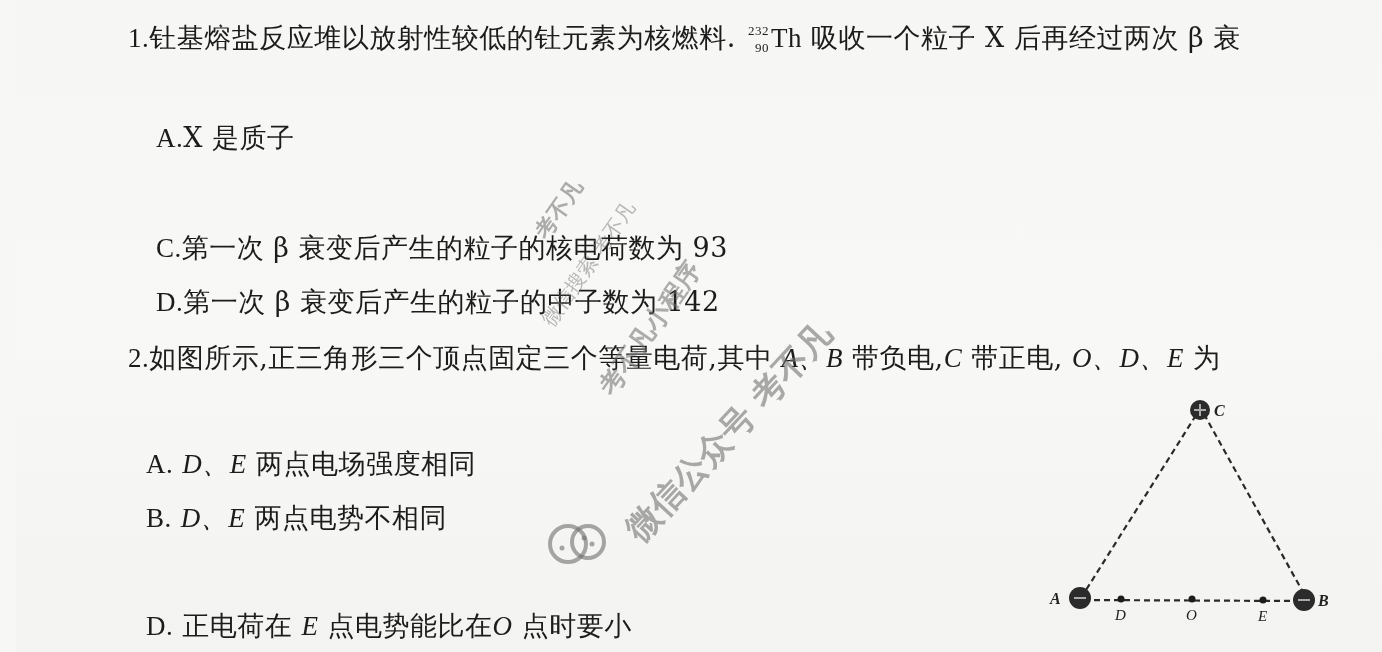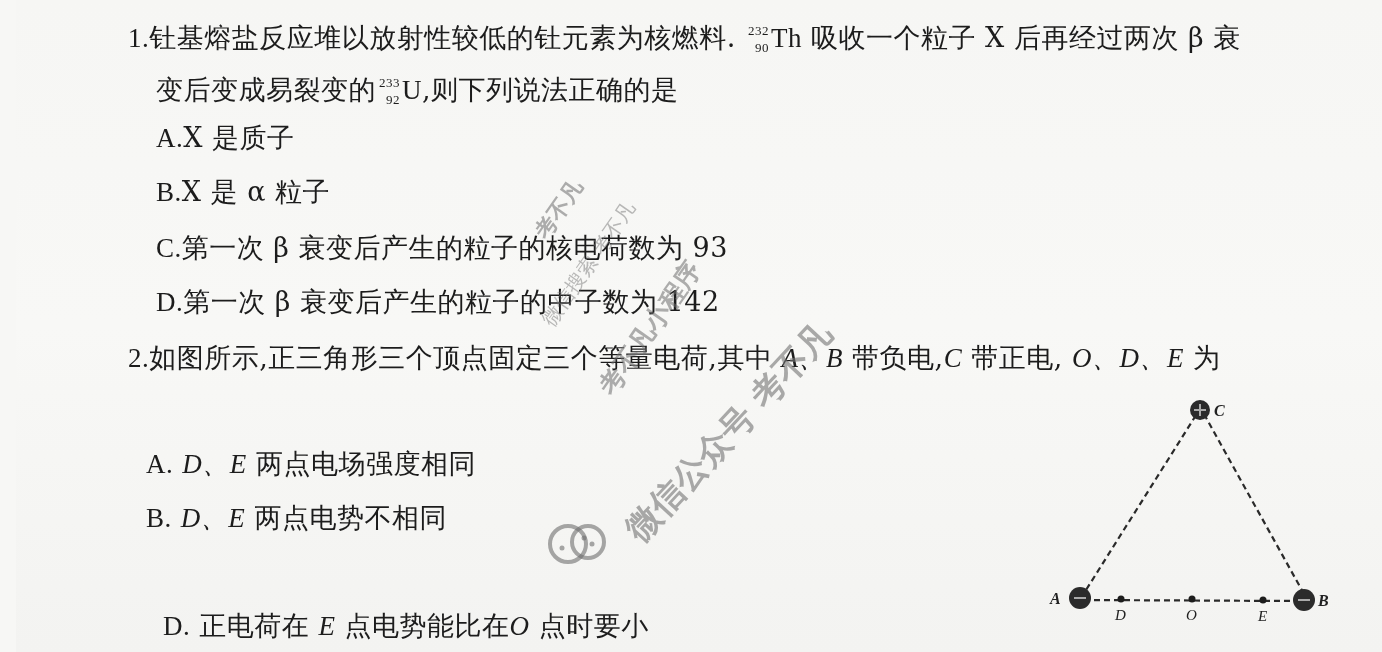--- a/index.html
+++ b/index.html
@@ -30,29 +30,23 @@
 </head>
 <body>
 
 <div class="page">
 
   <div class="line" style="left:112px; top:20px;">
     <span class="latin">1.</span><span>钍基熔盐反应堆以放射性较低的钍元素为核燃料.</span>
     <span class="iso"><span class="sup">232</span><span class="sub">90</span></span><span class="latin">Th</span>
     <span>吸收一个粒子 X 后再经过两次 β 衰</span>
   </div>
-  <div class="line" style="left:140px; top:72px;">
-    <span>变后变成易裂变的</span><span class="iso"><span class="sup">233</span><span class="sub">92</span></span><span class="latin">U</span><span>,则下列说法正确的是</span>
-  </div>
 
   <div class="line" style="left:140px; top:120px;">
     <span class="latin">A.</span><span>X 是质子</span>
-  </div>
-  <div class="line" style="left:140px; top:174px;">
-    <span class="latin">B.</span><span>X 是 α 粒子</span>
   </div>
   <div class="line" style="left:140px; top:230px;">
     <span class="latin">C.</span><span>第一次 β 衰变后产生的粒子的核电荷数为 93</span>
   </div>
   <div class="line" style="left:140px; top:284px;">
     <span class="latin">D.</span><span>第一次 β 衰变后产生的粒子的中子数为 142</span>
   </div>
 
   <div class="line" style="left:112px; top:340px;">
     <span class="latin">2.</span><span>如图所示,正三角形三个顶点固定三个等量电荷,其中</span>
@@ -66,21 +60,21 @@
   <div class="line" style="left:130px; top:446px;">
     <span class="latin">A.</span>
     <span class="ital">D、E</span>
     <span>两点电场强度相同</span>
   </div>
   <div class="line" style="left:130px; top:500px;">
     <span class="latin">B.</span>
     <span class="ital">D、E</span>
     <span>两点电势不相同</span>
   </div>
-  <div class="line" style="left:147px; top:608px;text-align:right;">
+  <div class="line" style="left:130px; top:608px;text-align:right;">
     <span class="latin">D.</span>
     <span>正电荷在</span>
     <span class="ital">E</span>
     <span>点电势能比在</span><span class="ital">O</span>
     <span>点时要小</span>
   </div>
 
   <svg class="diagram" viewBox="0 0 340 250" width="340" height="250">
     <g stroke="#2a2a2a" stroke-width="2.2" stroke-dasharray="6,4" fill="none">
       <line x1="45" y1="208" x2="162" y2="22"></line>

